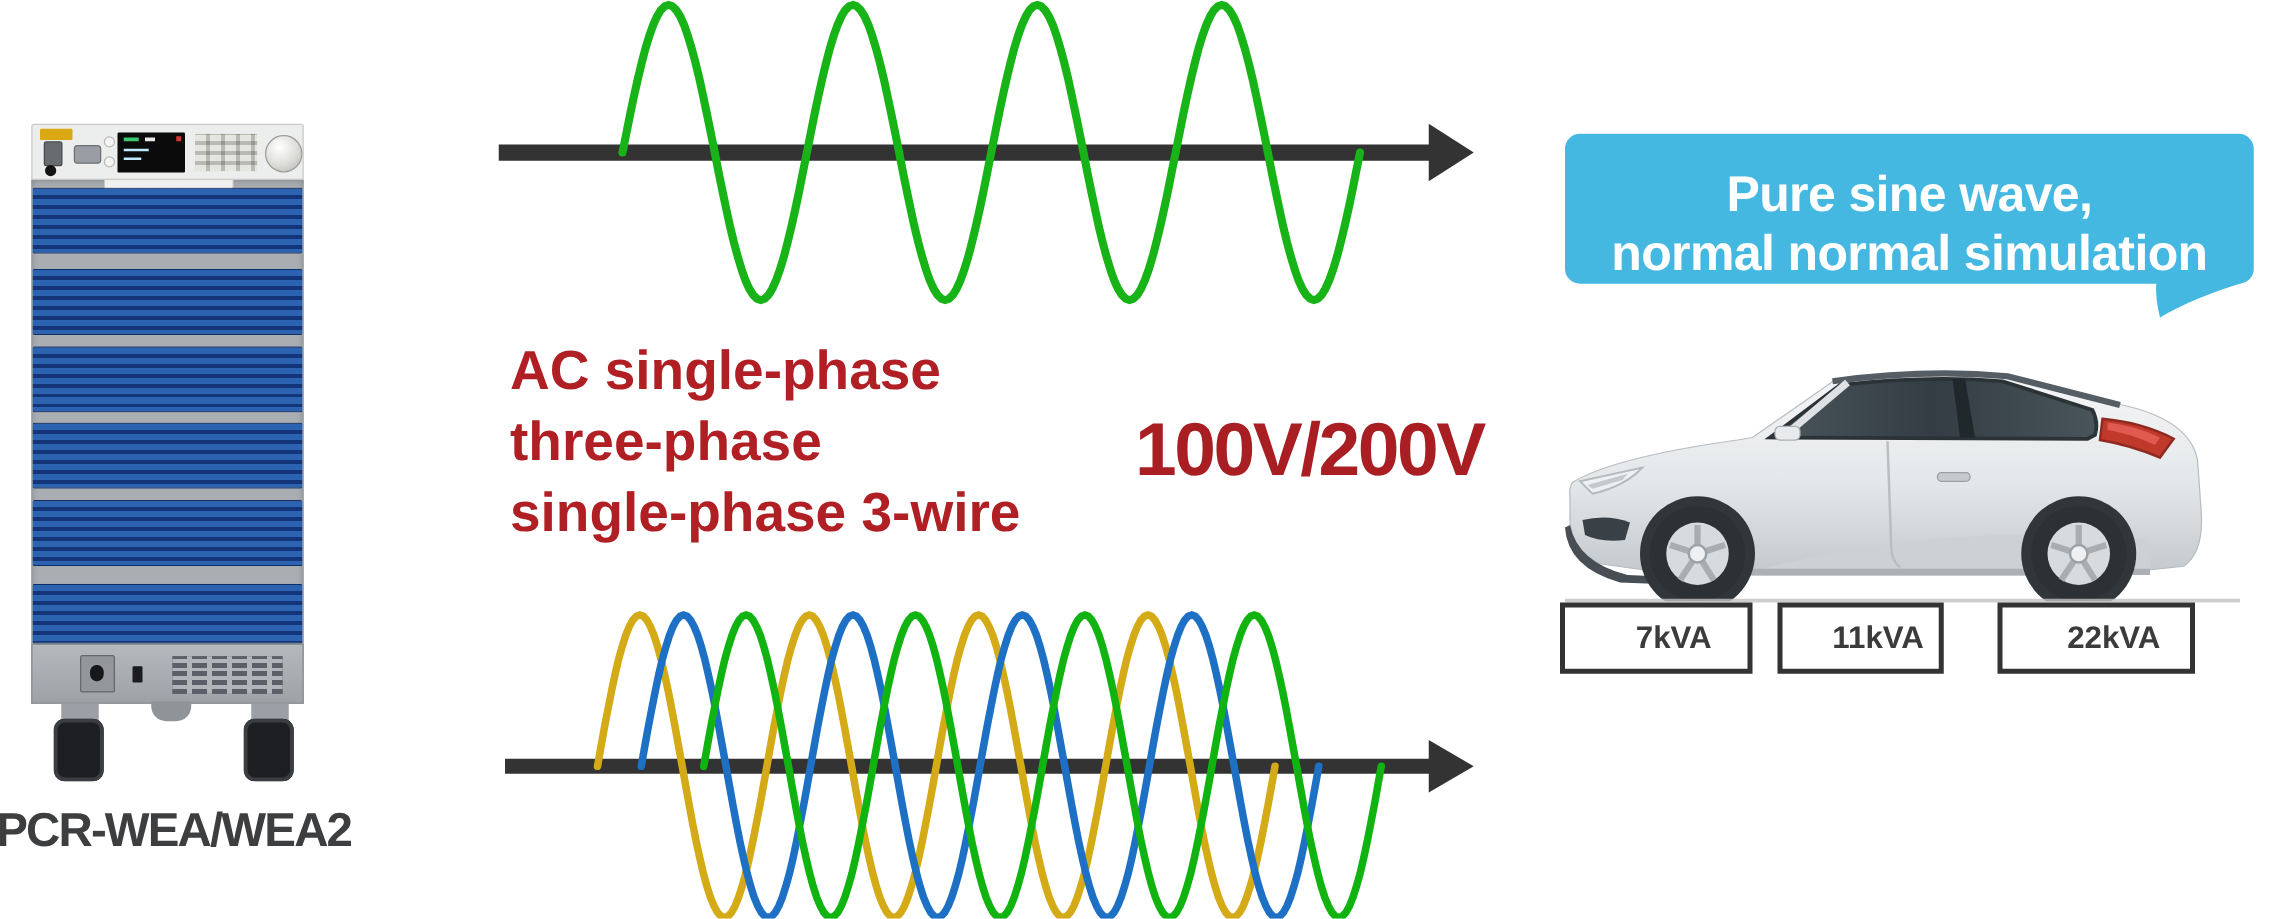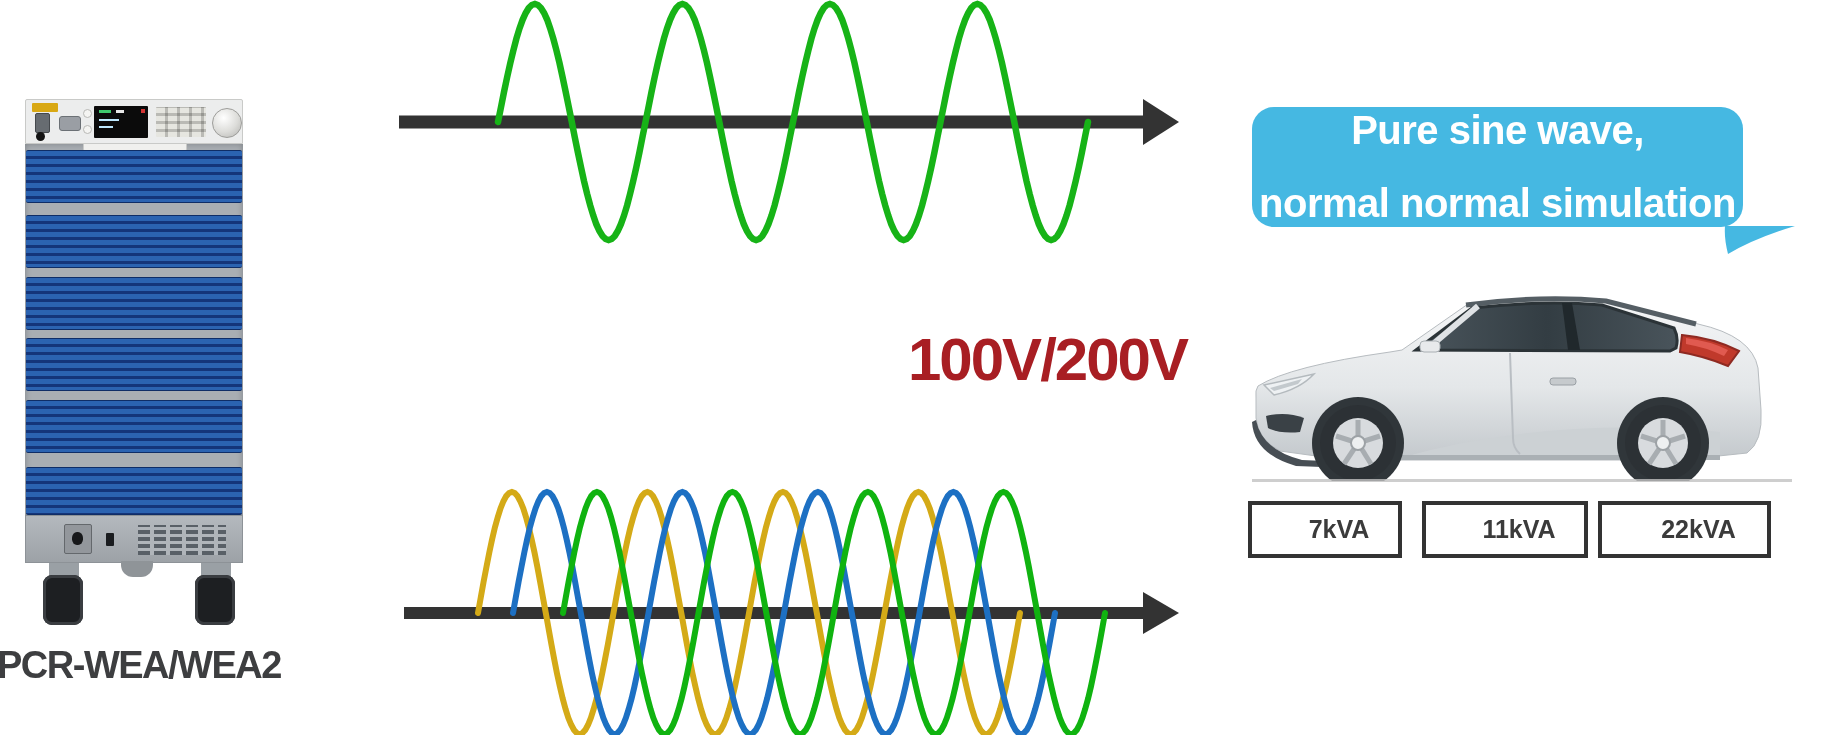--- a/index.html
+++ b/index.html
@@ -60,33 +60,33 @@
   .device-label{position:absolute;left:-3px;top:644px;font-size:38px;font-weight:bold;
     letter-spacing:-1.5px;color:#3d3e40;white-space:nowrap;}
 
   
   .phase-text{position:absolute;left:408px;top:268px;font-size:44px;font-weight:bold;
     line-height:57px;color:#b01f24;white-space:nowrap;}
   .voltage-text{position:absolute;left:898px;top:330px;font-size:60px;font-weight:bold;
     letter-spacing:-2px;color:#a81e23;white-space:nowrap;line-height:60px;margin-left:10px;}
 
   
-  .bubble{position:absolute;left:1252px;top:107px;width:491px;height:120px;border-radius:22px;
+  .bubble{position:absolute;left:1252px;top:107px;width:551px;height:120px;border-radius:12px;
     background:#45b8e2;color:#ffffff;display:flex;flex-direction:column;align-items:center;
-    justify-content:space-between;font-size:40px;font-weight:bold;line-height:47px;letter-spacing:-.5px;
+    justify-content:flex-end;font-size:40px;font-weight:bold;line-height:47px;letter-spacing:-.5px;
     text-align:center;white-space:nowrap;}
   .bubble-tail{position:absolute;left:1700px;top:226px;width:100px;height:30px;}
 
   
-  .rating-box{position:absolute;top:501px;height:57px;border:4px solid #333333;box-sizing:border-box;
+  .rating-box{position:absolute;top:482px;height:57px;border:4px solid #333333;box-sizing:border-box;
     display:flex;align-items:center;justify-content:center;font-size:25px;font-weight:bold;
     color:#3b3b3b;background:#ffffff;letter-spacing:0;padding-left:28px;}
   .rating-1{left:1248px;width:154px;}
-  .rating-2{left:1422px;width:166px;}
-  .rating-3{left:1598px;width:173px;}
+  .rating-2{left:1422px;width:133px;}
+  .rating-3{left:1598px;width:158px;}
 
   .diagram-svg{position:absolute;left:0;top:0;pointer-events:none;}
   .car-svg{position:absolute;left:1250px;top:290px;}
 </style>
 </head>
 <body>
 
 <div class="stage">
 
   <svg class="diagram-svg" width="1821" height="735" viewBox="0 0 1821 735">
@@ -138,20 +138,25 @@
       <div class="bracket"></div>
         <div class="wheel"></div>
     </div>
     <div class="caster" style="left:170px;">
       <div class="bracket"></div>
         <div class="wheel"></div>
     </div>
   </div>
   <div class="device-label" style="color: rgb(61, 62, 64);">PCR-WEA/WEA2</div>
 
+  <div class="phase-text" style="color: rgb(176, 31, 36);">
+    <div>AC single-phase</div>
+    <div>three-phase</div>
+    <div>single-phase 3-wire</div>
+  </div>
   <div class="voltage-text" style="color: rgb(168, 30, 35);">100V/200V</div>
 
   <div class="bubble" style="background: rgb(69, 184, 226); color: rgb(255, 255, 255);">
     <div>Pure sine wave,</div>
     <div>normal normal simulation</div>
   </div>
   <svg class="bubble-tail" width="100" height="30" viewBox="0 0 100 30">
     <path d="M 25 0 L 95 0 Q 55 12 28 28 Q 24 12 25 0 Z" fill="#45b8e2"></path>
   </svg>
 

